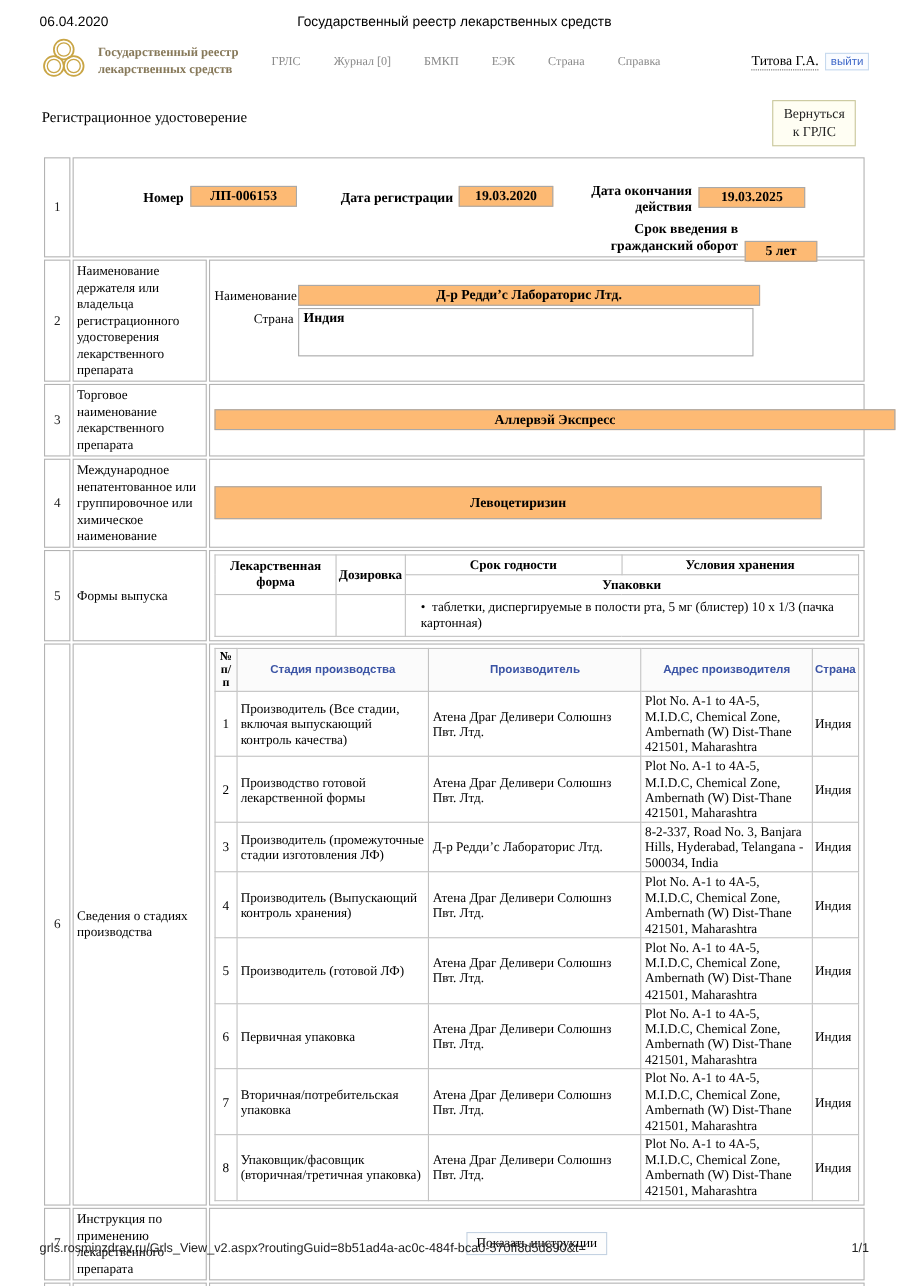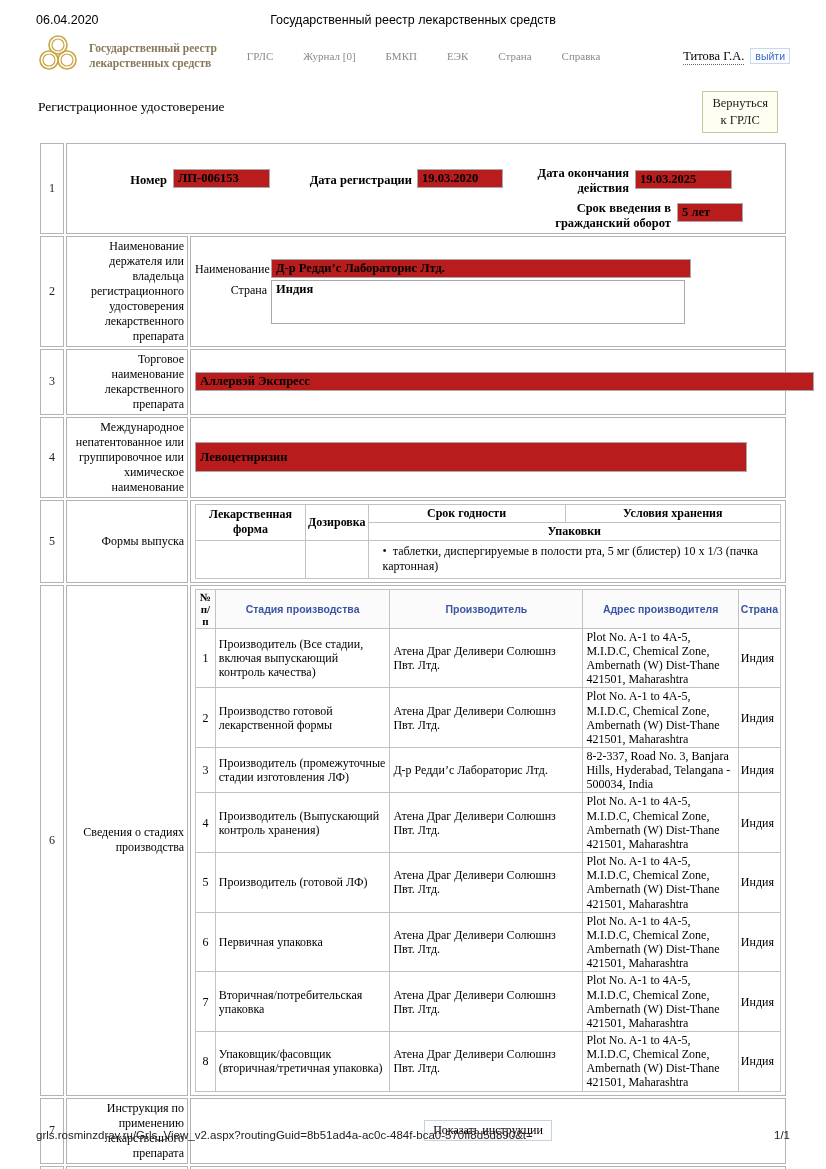--- a/index.html
+++ b/index.html
@@ -34,39 +34,39 @@
     font-family:inherit; border:1px solid #c8c69b; background:#fffef3; padding:3px 9px;
     line-height:1.35; cursor:pointer; color:#222; }
 
   
   table.doc { margin:8px 38px 0 38px; width:750px; border-collapse:separate;
     border-spacing:2px; table-layout:fixed; }
   table.doc > colgroup col.c-num { width:24px; }
   table.doc > colgroup col.c-lbl { width:122px; }
   table.doc td { border:1px solid #b3b3b3; vertical-align:middle; font-size:12px; }
   td.num { text-align:center; font-size:15px; color:#222; }
-  td.lbl { text-align:right; padding:2px 3px; line-height:1.25; }
+  td.lbl { text-align:left; padding:2px 3px; line-height:1.25; }
   td.cnt { padding:3px 4px; }
 
   .field-input { border:1px solid #a9a9a9; font-weight:bold; font-size:12.5px;
-    font-family:inherit; padding:1px 4px; height:19px; background:#b91c1c; }
+    font-family:inherit; padding:1px 4px; height:19px; background:#fdba74;text-align:center; }
 
   
   .s1wrap { position:relative; height:66px;margin-top:17px; }
   .s1wrap .f-label { position:absolute; font-weight:bold; font-size:12.5px;
     text-align:right; line-height:1.2; }
   .s1wrap .f-input { position:absolute; }
   .lab-number { left:0; width:96px; top:9px; }
   .inp-number { left:102px; top:5px; width:97px; }
   .lab-regdate { left:210px; width:131px; top:9px; }
   .inp-regdate { left:346px; top:5px; width:86px; }
   .lab-enddate { left:462px; width:96px; top:2px; }
   .inp-enddate { left:564px; top:6px; width:97px; }
   .lab-term { left:440px; width:160px; top:37px; }
-  .inp-term { left:606px; top:39px; width:66px; }
+  .inp-term { left:606px; top:55px; width:66px; }
 
   
   .frow { display:flex; align-items:flex-start; margin:2px 0; }
   .frow .flab { width:76px; text-align:right; padding:3px 4px 0 0; font-size:12px; flex:0 0 auto; }
   .inp-name { width:420px; }
   .ta-country { width:414px; height:44px; border:1px solid #a9a9a9; font-family:inherit;
     font-weight:bold; font-size:12.5px; padding:1px 4px; resize:none; }
 
   .inp-wide { width:619px; }
   .inp-inn { width:552px; height:30px; }

